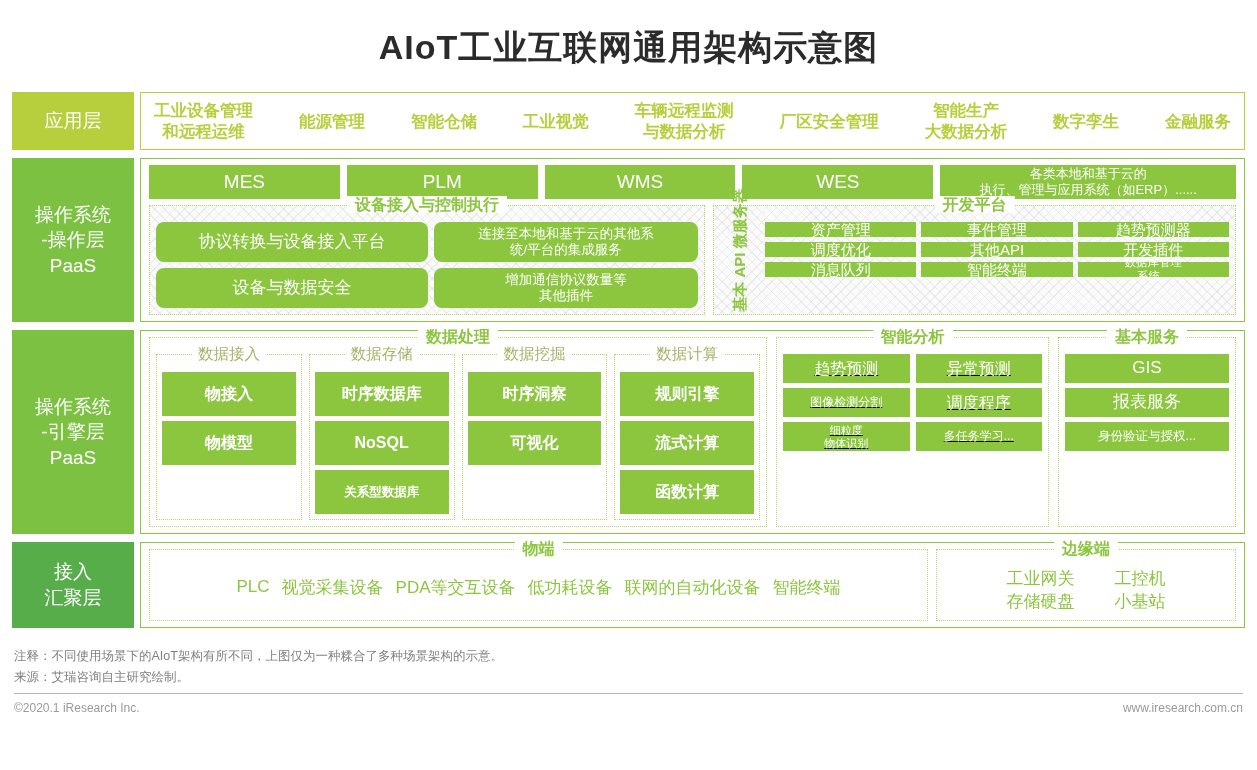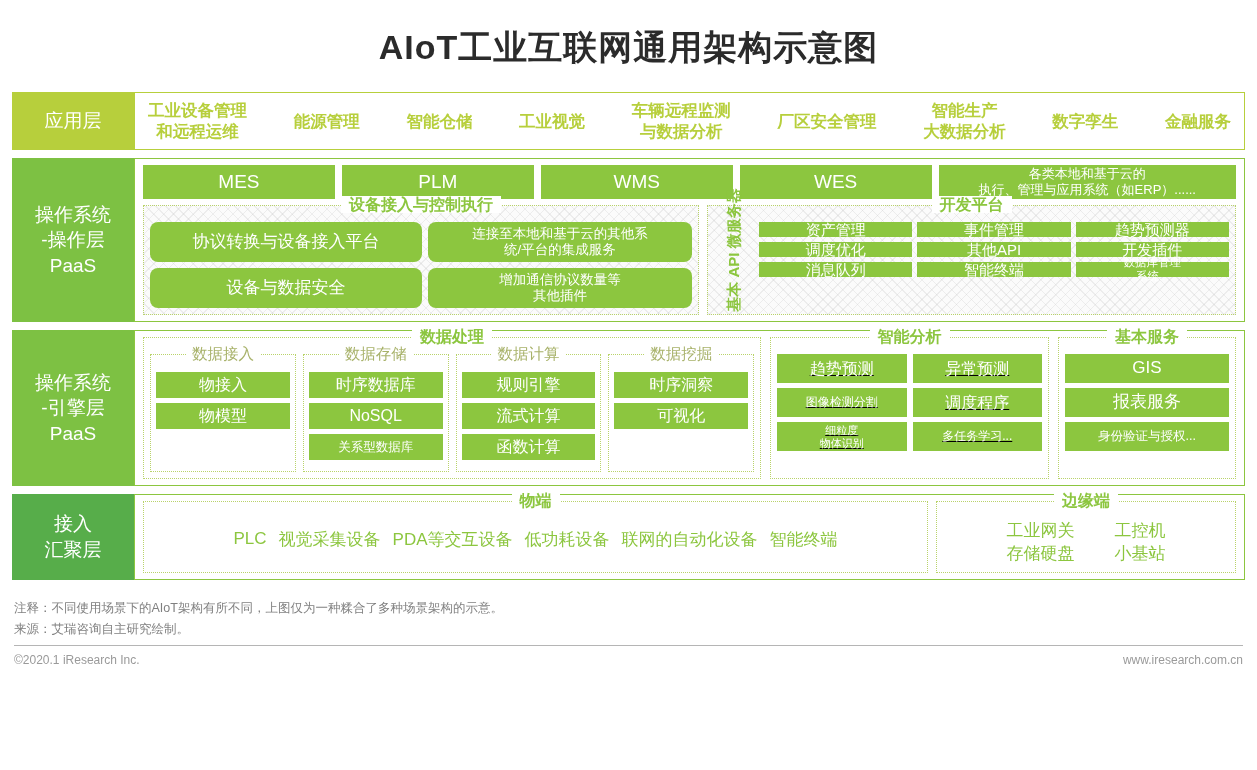--- a/index.html
+++ b/index.html
@@ -46,20 +46,21 @@
   }
   .layer-label.app  { background: #b7cf3c; }
   .layer-label.os   { background: #7dc143; }
   .layer-label.eng  { background: #7dc143; }
   .layer-label.acc  { background: #57ad4a; }
 
   .layer-body {
     flex: 1 1 auto;
     border: 1px solid #b7cf3c;
     background: #fff;
+    margin-left: 6px;
     padding: 6px 8px;
   }
   .layer-body.os-body, .layer-body.eng-body, .layer-body.acc-body {
     border-color: #8cc63f;
   }
 
   
   .app-items {
     display: flex;
     align-items: center;
@@ -163,21 +164,21 @@
   }
   .sub-grp .sub-title {
     position: absolute;
     top: -11px; left: 0; right: 0;
     text-align: center;
     font-size: 15.5px;
     color: #a8b26a;
   }
   .sub-grp .sub-title > span { background: #fff; padding: 0 6px; }
   .sub-grp .stack { display: flex; flex-direction: column; gap: 5px; }
-  .sub-grp .green-box { height: 26px; font-size: 16px; }
+  .sub-grp .green-box { height: 44px; font-size: 16px; font-weight: bold; }
   .sub-grp .green-box.small { font-size: 12.5px; }
 
   .eng-ai { flex: 1; }
   .eng-ai-inner { display: flex; gap: 6px; text-decoration: underline; }
   .eng-ai-col { flex: 1; display: flex; flex-direction: column; gap: 5px; }
   .eng-ai-col .green-box { height: 29px; font-size: 16px; }
   .eng-ai-col .green-box.small { font-size: 12px; }
   .eng-ai-col .green-box.tiny { font-size: 11px; line-height: 1.12; }
 
   .eng-bs { flex: 0 0 178px; }
@@ -357,36 +358,36 @@
               </div>
               <div class="stack">
                 <div class="green-box">时序数据库</div>
                 <div class="green-box">NoSQL</div>
                 <div class="green-box small">关系型数据库</div>
               </div>
             </div>
 
             <div class="sub-grp">
               <div class="sub-title">
+                <span>数据挖掘</span>
+              </div>
+              <div class="stack">
+                <div class="green-box">时序洞察</div>
+                <div class="green-box">可视化</div>
+              </div>
+            </div>
+
+            <div class="sub-grp">
+              <div class="sub-title">
                 <span>数据计算</span>
               </div>
               <div class="stack">
                 <div class="green-box">规则引擎</div>
                 <div class="green-box">流式计算</div>
                 <div class="green-box">函数计算</div>
-              </div>
-            </div>
-
-            <div class="sub-grp">
-              <div class="sub-title">
-                <span>数据挖掘</span>
-              </div>
-              <div class="stack">
-                <div class="green-box">时序洞察</div>
-                <div class="green-box">可视化</div>
               </div>
             </div>
 
           </div>
         </div>
 
         <div class="dash-group eng-ai">
           <div class="grp-title">
             <span>智能分析</span>
           </div>

